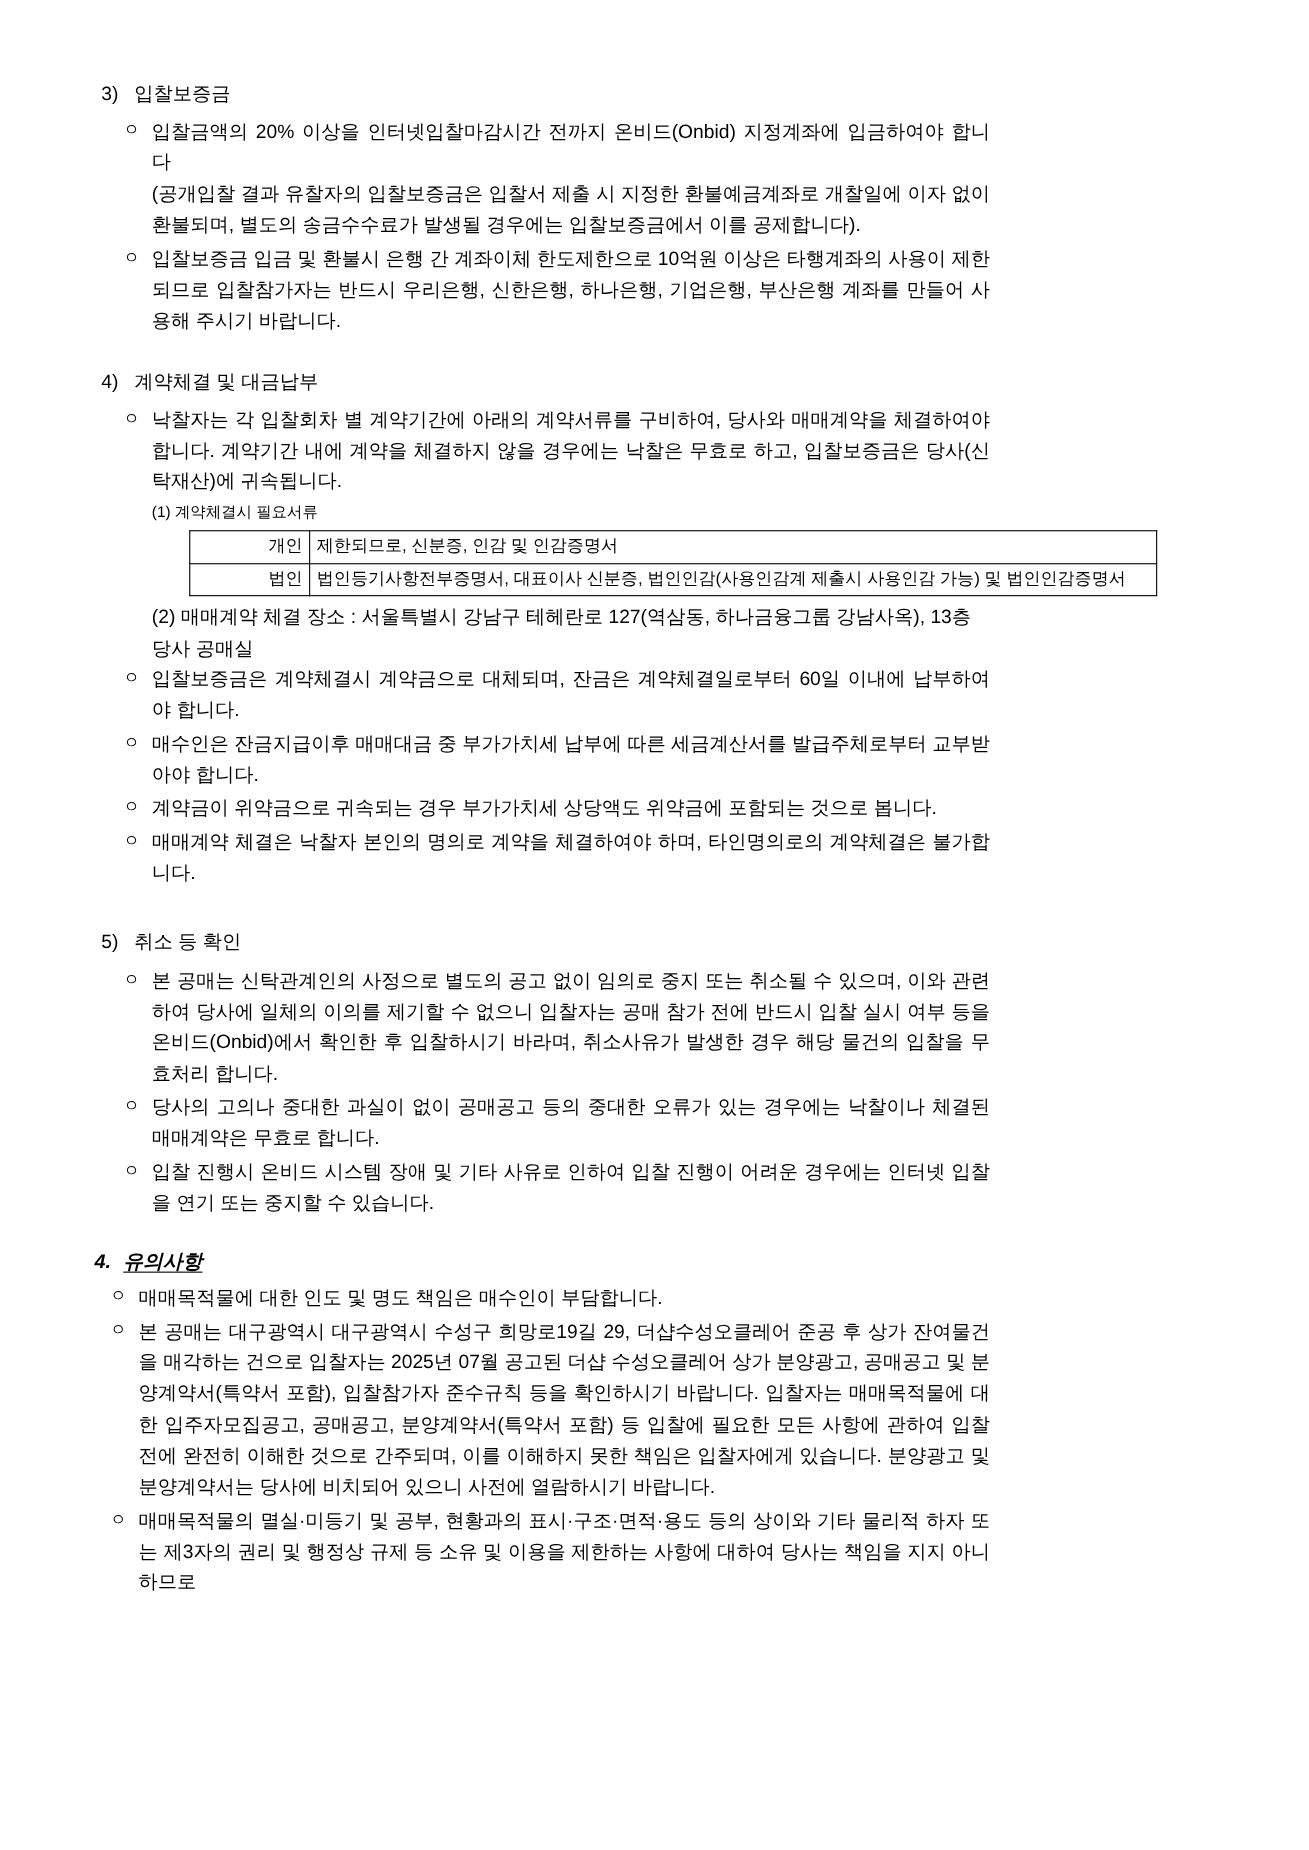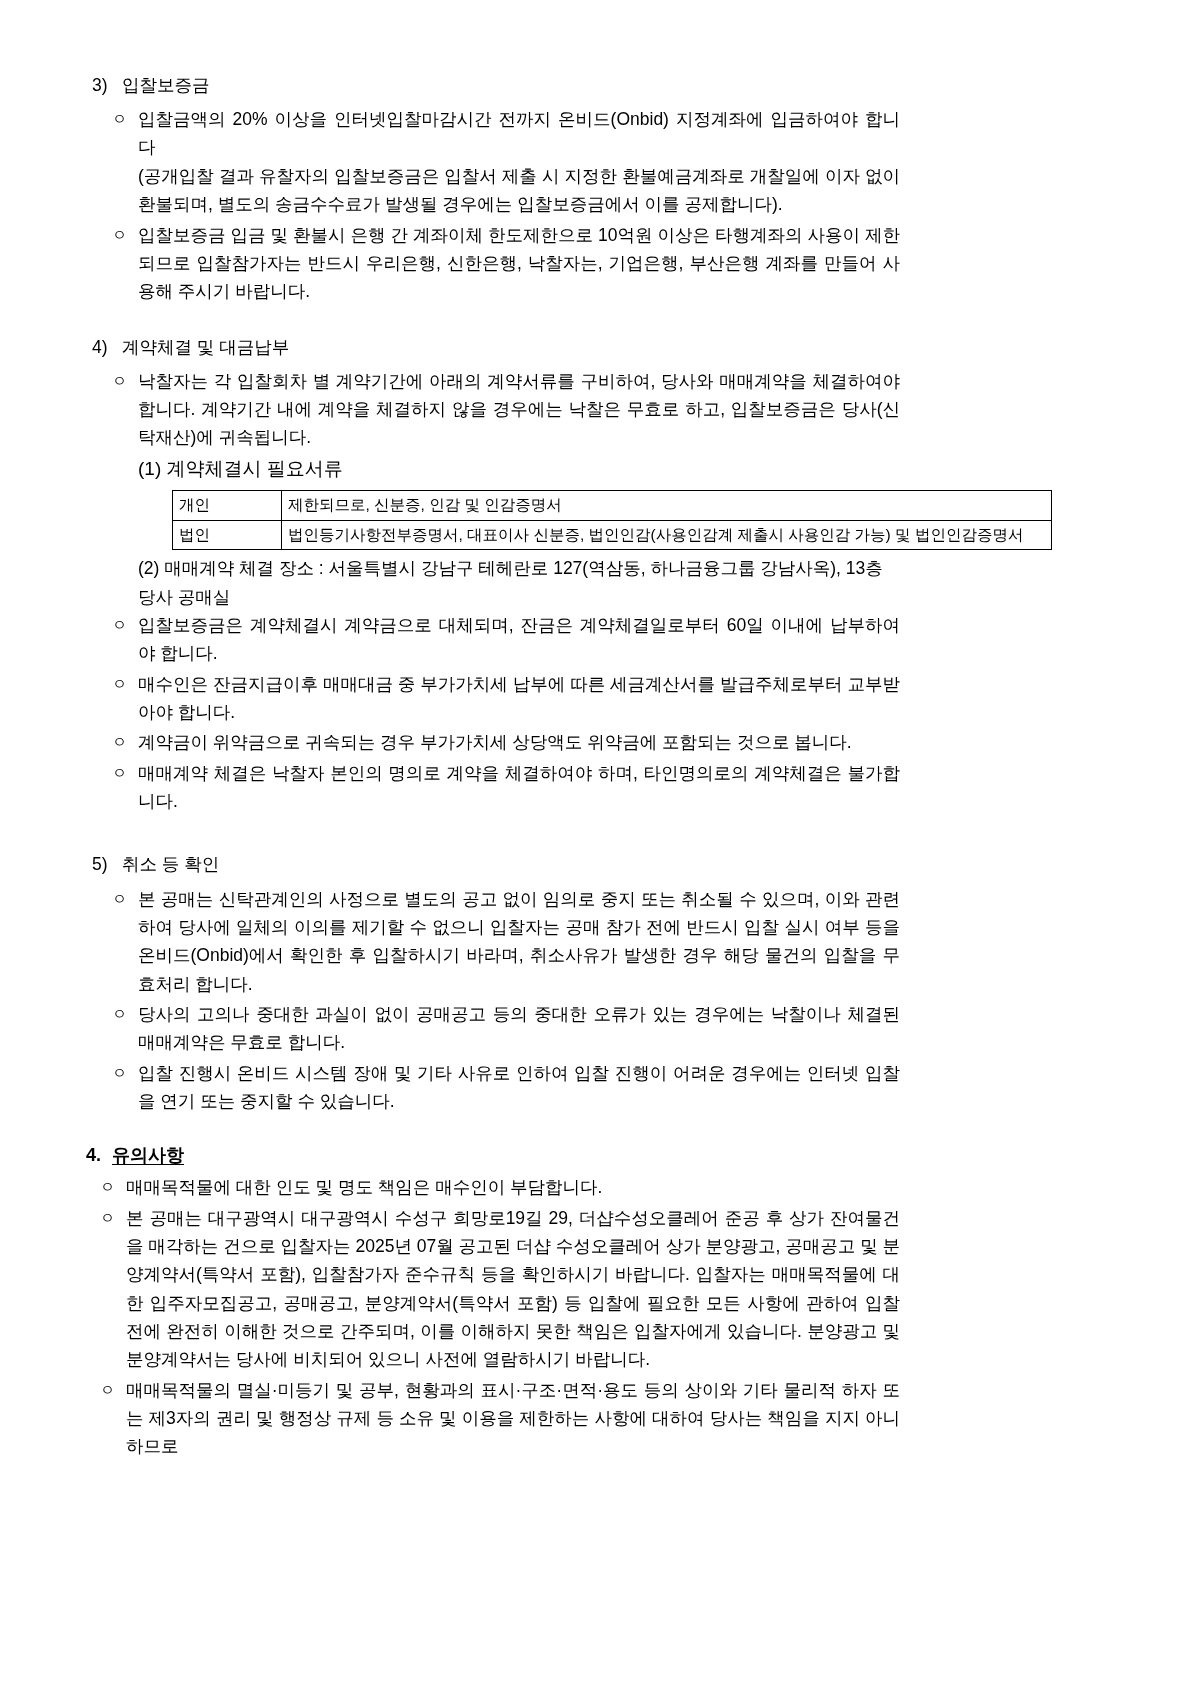--- a/index.html
+++ b/index.html
@@ -51,21 +51,21 @@
     content: "ㅇ";
     position: absolute;
     left: 26px;
     top: 0;
     font-size: 15px;
     line-height: 1.9;
     color: #000;
   }
   .sub-line {
     padding-left: 52px;
-    font-size: 19px;
+    font-size: 14px;
     line-height: 1.62;
     text-align: justify;
   }
   .hang {
     display: block;
   }
   .gap-md { height: 26px; }
   .gap-lg { height: 34px; }
 
   
@@ -77,36 +77,37 @@
   }
   .doc-table td {
     border: 1px solid #000;
     font-size: 15.5px;
     line-height: 1.45;
     padding: 3px 6px;
     vertical-align: middle;
   }
   .doc-table td.label {
     width: 96px;
-    text-align: left;
+    text-align: right;
     white-space: nowrap;
   }
   .doc-table td.val {
     text-align: left;
   }
   .doc-table td.val .l2 {
     display: block;
   }
 
   
   .sec-head {
     font-size: 18px;
     font-weight: bold;
     margin: 0 0 6px 0;
     padding-left: 0;
+    font-style: italic;
   }
   .sec-head .snum {
     display: inline-block;
     width: 26px;
   }
   .sec-head .stxt {
     text-decoration: underline;
     text-underline-offset: 3px;
   }
   .bullet-list.tight .bullet-item {
@@ -128,21 +129,21 @@
 
   <div class="lvl1">
     <span class="num">3)</span><span>입찰보증금</span>
   </div>
   <ul class="bullet-list">
     <li class="bullet-item">
       <span class="hang">입찰금액의 20% 이상을 인터넷입찰마감시간 전까지 온비드(Onbid) 지정계좌에 입금하여야 합니다</span>
       <span class="hang">(공개입찰 결과 유찰자의 입찰보증금은 입찰서 제출 시 지정한 환불예금계좌로 개찰일에 이자 없이 환불되며, 별도의 송금수수료가 발생될 경우에는 입찰보증금에서 이를 공제합니다).</span>
     </li>
     <li class="bullet-item">
-      <span class="hang">입찰보증금 입금 및 환불시 은행 간 계좌이체 한도제한으로 10억원 이상은 타행계좌의 사용이 제한되므로 입찰참가자는 반드시 우리은행, 신한은행, 낙찰자는, 기업은행, 부산은행 계좌를 만들어 사용해 주시기 바랍니다.</span>
+      <span class="hang">입찰보증금 입금 및 환불시 은행 간 계좌이체 한도제한으로 10억원 이상은 타행계좌의 사용이 제한되므로 입찰참가자는 반드시 우리은행, 신한은행, 하나은행, 기업은행, 부산은행 계좌를 만들어 사용해 주시기 바랍니다.</span>
     </li>
   </ul>
 
   <div class="gap-md"></div>
 
   <div class="lvl1">
     <span class="num">4)</span><span>계약체결 및 대금납부</span>
   </div>
   <ul class="bullet-list">
     <li class="bullet-item">

